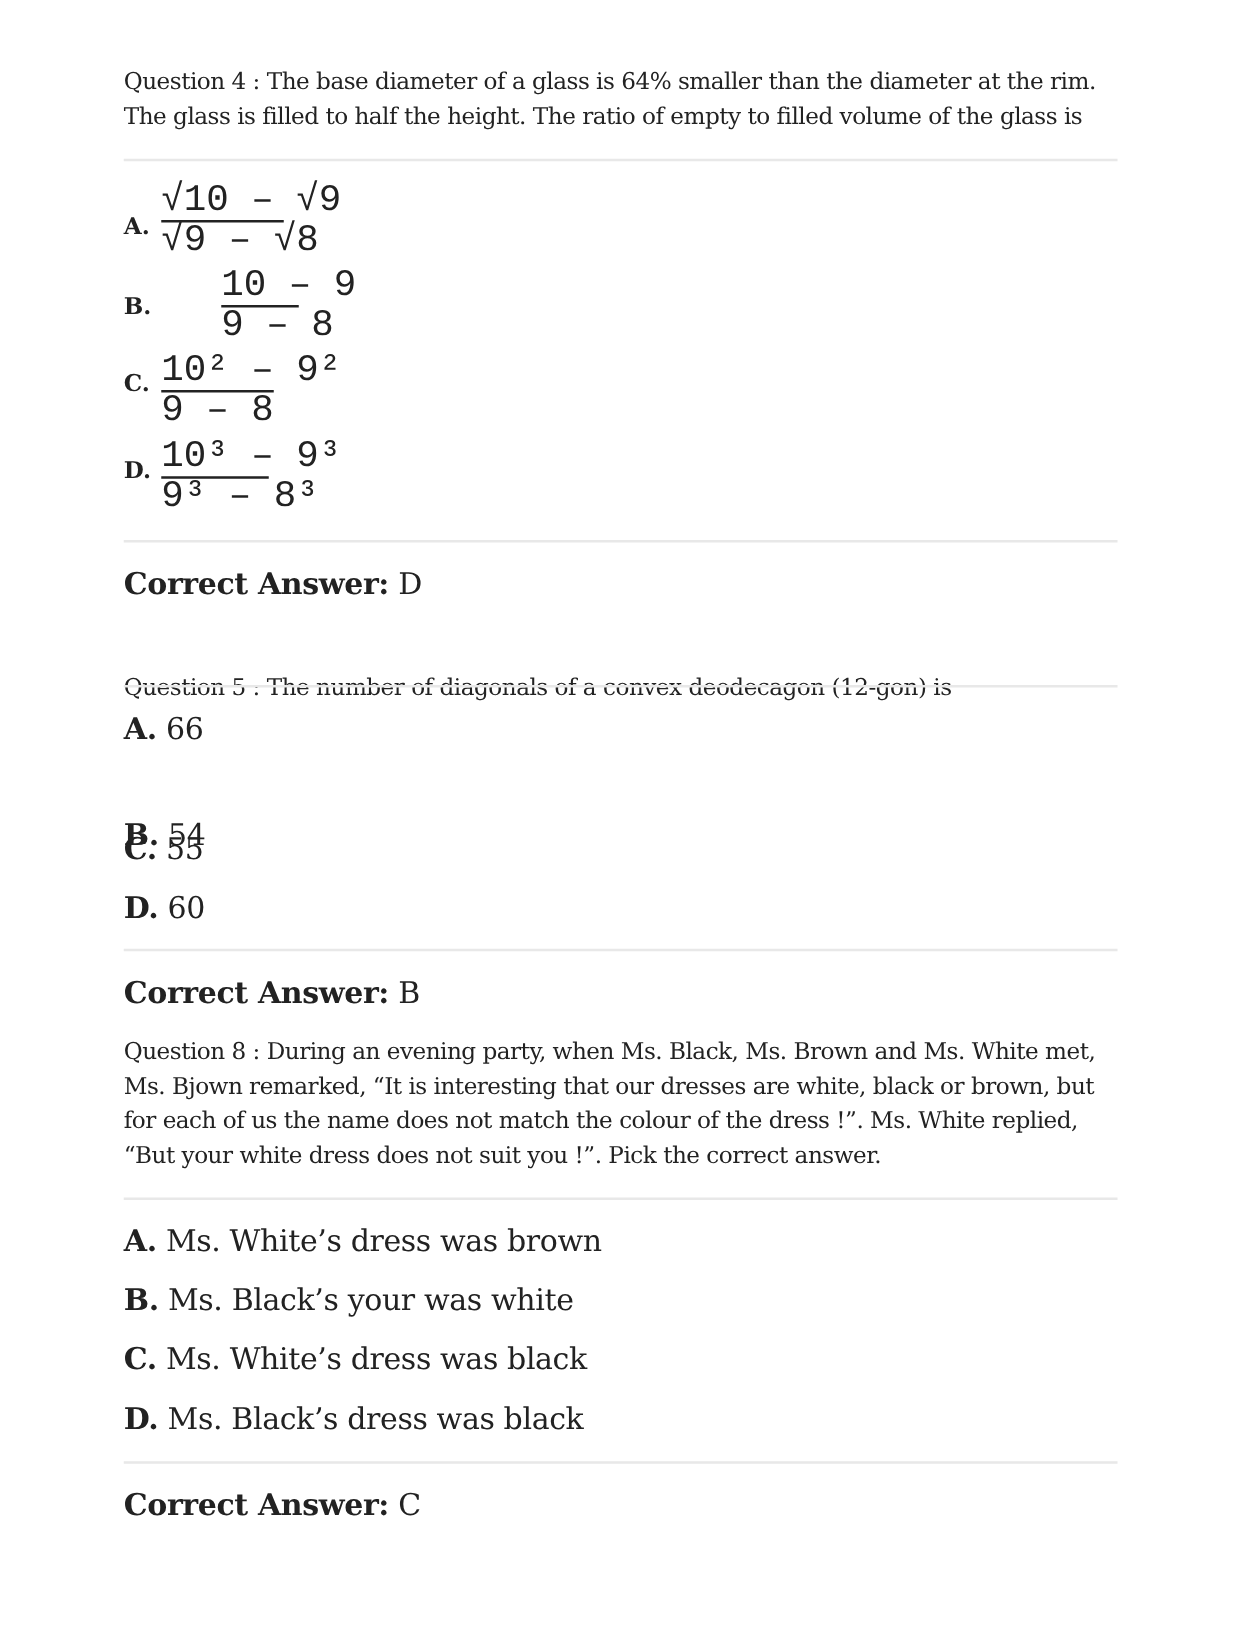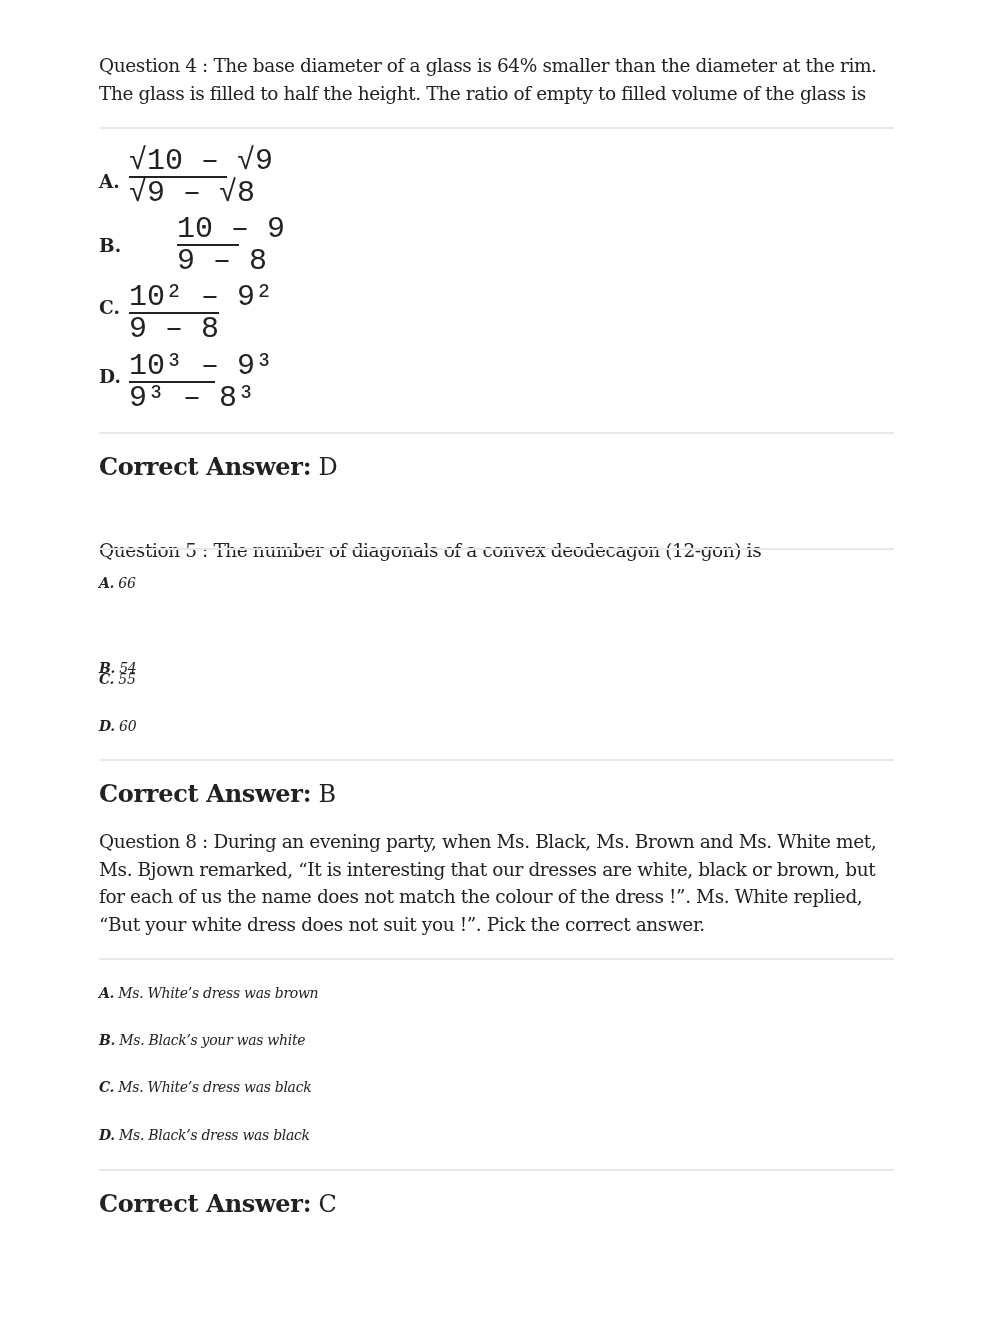--- a/index.html
+++ b/index.html
@@ -2,21 +2,21 @@
 <html><head>
 <meta charset="utf-8">
 <style>
   html, body { margin: 0; padding: 0; background: #ffffff; }
   body { width: 992px; height: 1319px; position: relative; overflow: hidden;
          font-family: "DejaVu Serif", "Liberation Serif", serif; color: #222; }
   .abs { position: absolute; }
   .q { left: 99px; width: 790px; font-size: 18.5px; line-height: 27.5px; letter-spacing: -0.4px; }
   .q b { font-weight: normal; }
   .hr { left: 99px; width: 795px; height: 2px; background: #e8e8e8; }
-  .opt { left: 99px; font-size: 14px; line-height: 24px; letter-spacing: -0.3px; font-style: italic; }
+  .opt { left: 99px; font-size: 24px; line-height: 24px; letter-spacing: -0.3px; }
   .opt b { font-weight: bold; }
   .ans { left: 99px; font-size: 24px; line-height: 24px; letter-spacing: -0.3px; }
   .frac { position: absolute; font-family: Liberation Mono, monospace; font-size: 30px; color: #222; }
   .frac .num, .frac .den { display: block; text-align: center; white-space: nowrap; line-height: 26px; }
   .frac .bar { display: block; height: 2px; background: #222; margin: 2px 0; }
   .lbl { position: absolute; font-weight: bold; font-size: 18.5px; }
 </style>
 </head>
 <body>
 

